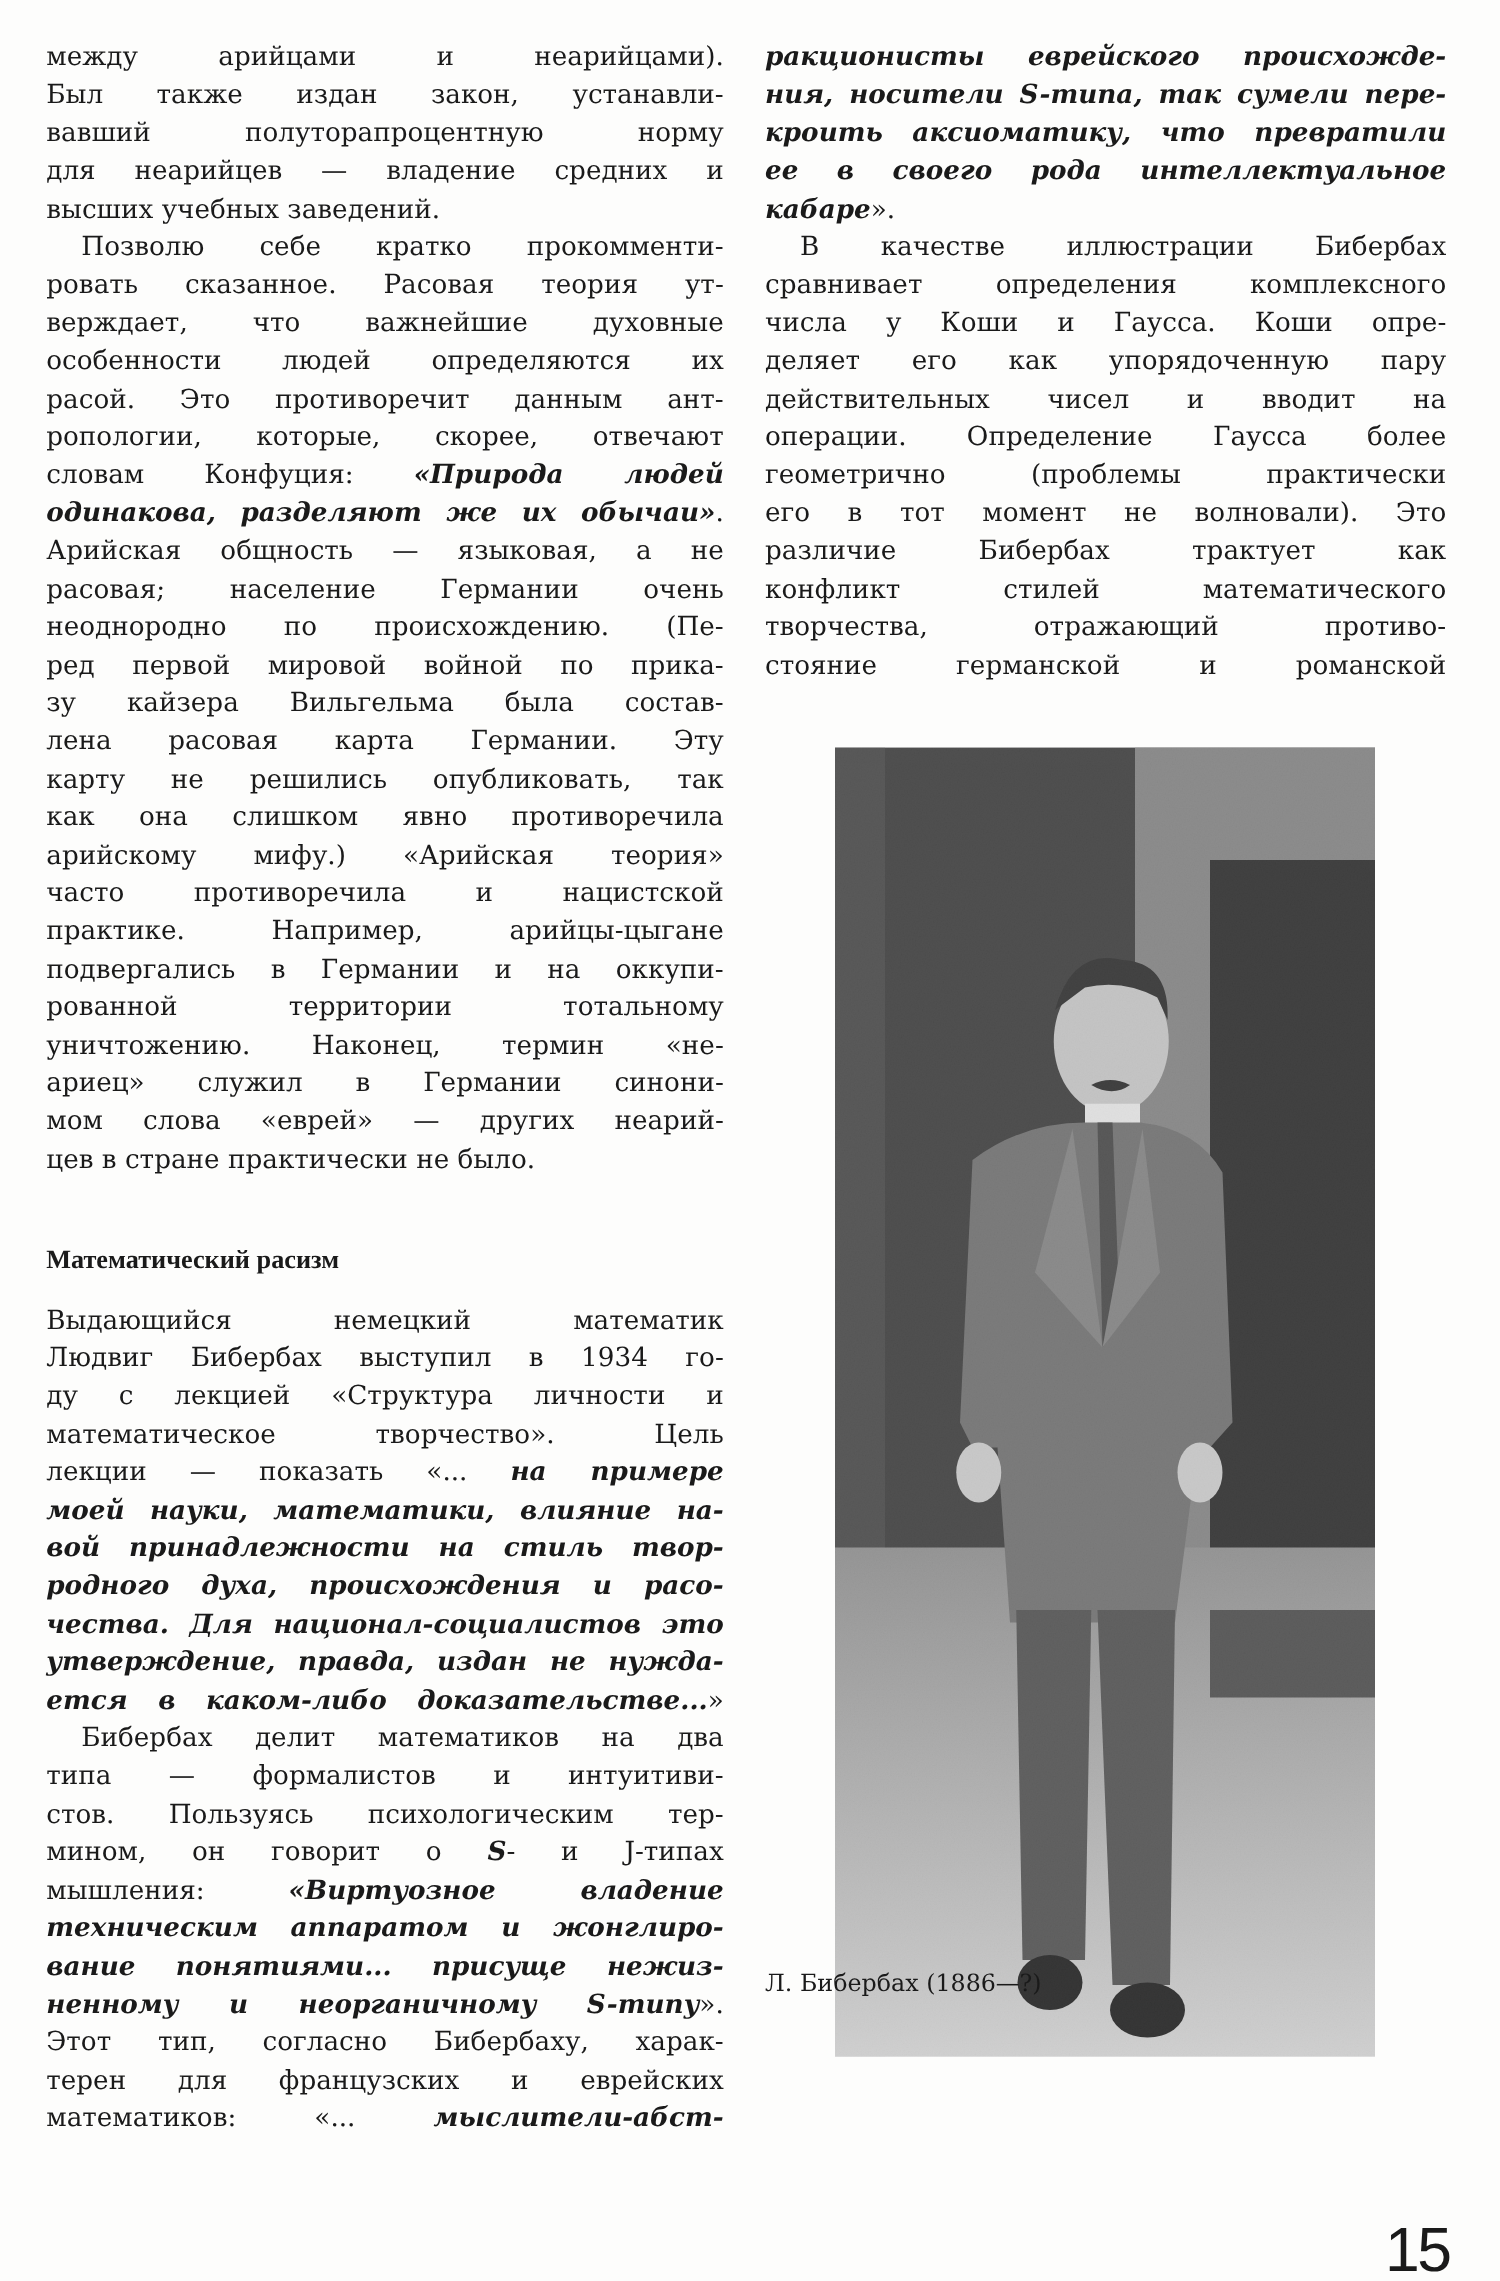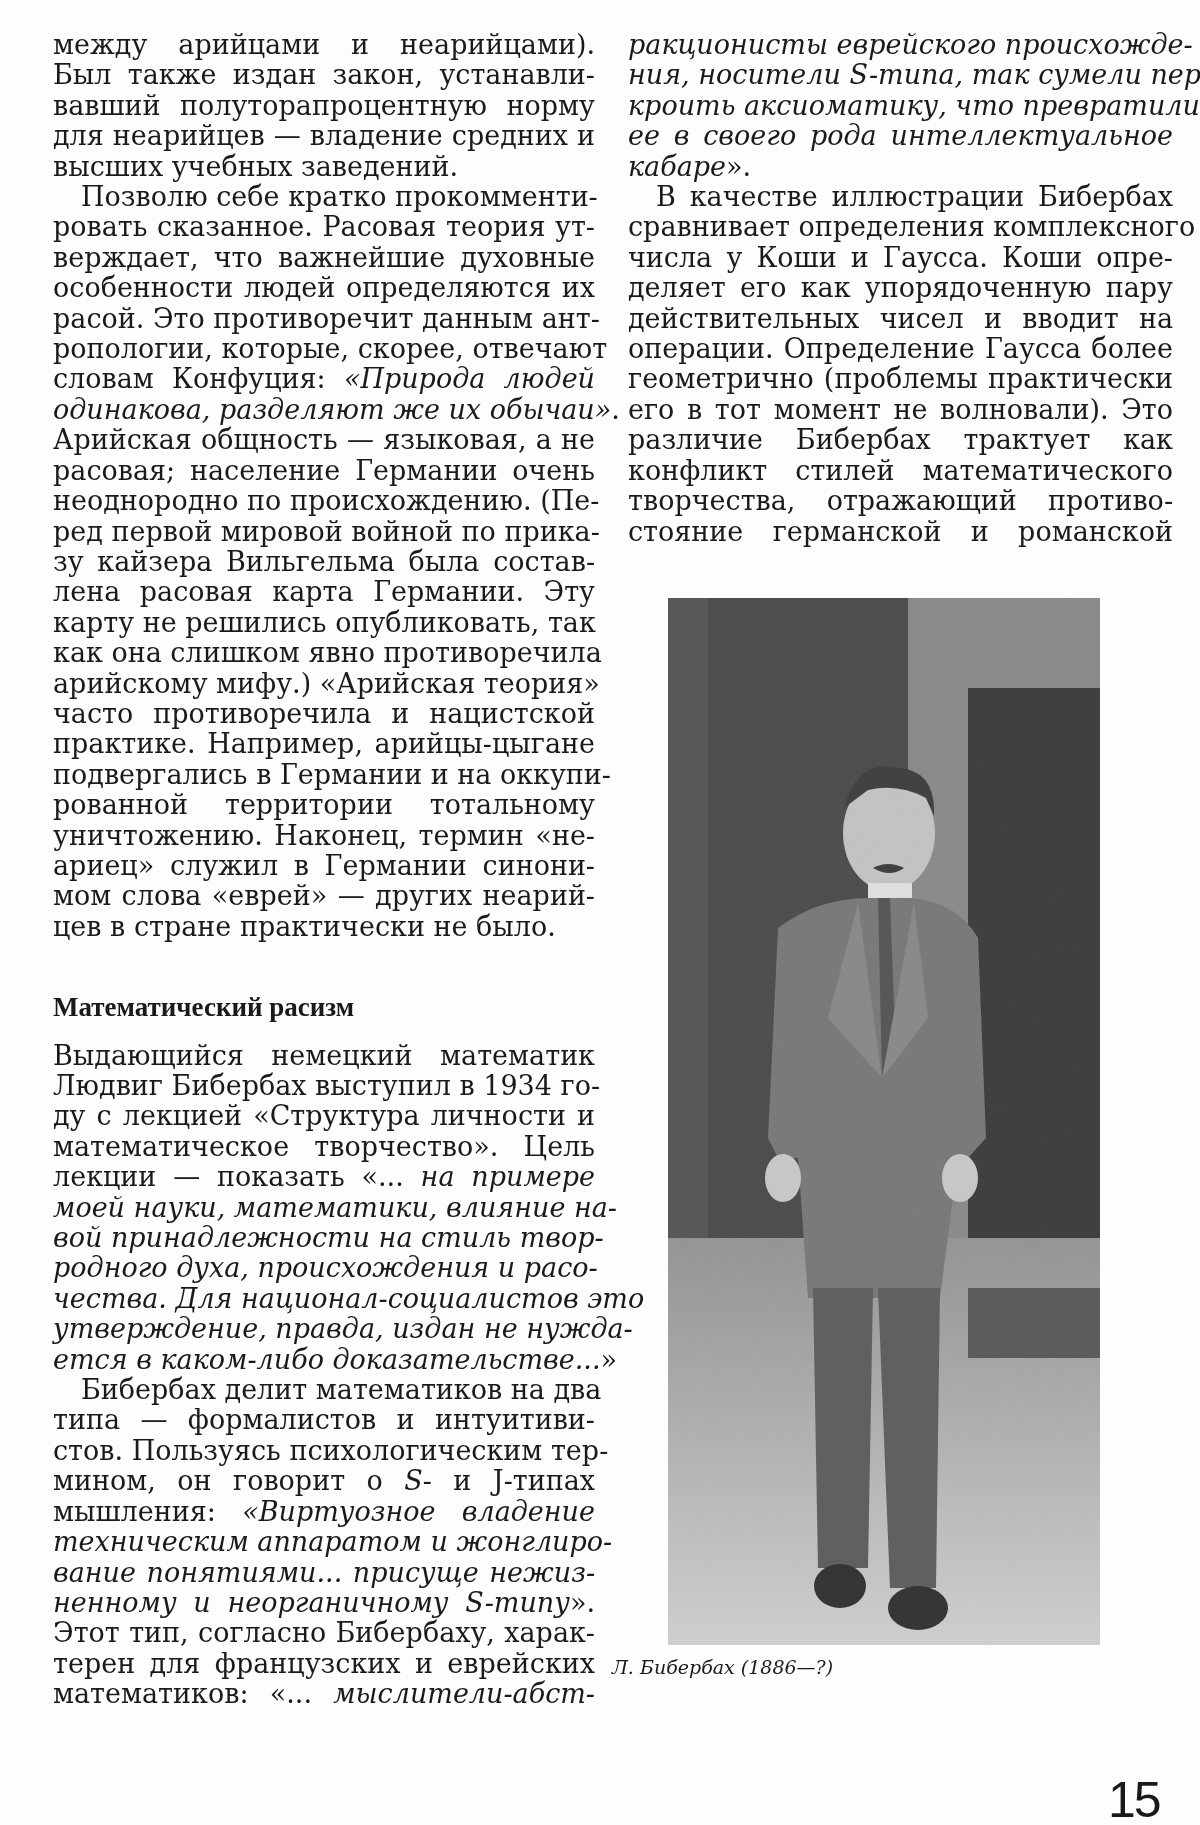--- a/index.html
+++ b/index.html
@@ -1,32 +1,32 @@
 <!DOCTYPE html>
 <html><head>
 <meta charset="utf-8">
 <style>
   html, body { margin: 0; padding: 0; }
   body {
     width: 1200px; height: 1825px; background: #fdfdfc; position: relative; overflow: hidden;
     font-family: "DejaVu Serif", "Liberation Serif", serif; color: #1a1a1a;
   }
-  .col { position: absolute; font-size: 27px; line-height: 30.4px; text-align: justify; margin-left: 16px; }
+  .col { position: absolute; font-size: 21px; line-height: 30.4px; text-align: justify; }
   .col-left { left: 37px; top: 30px; width: 542px; }
   .col-right { left: 612px; top: 30px; width: 545px; }
   .line { display: block; white-space: nowrap; text-align-last: justify; text-align: justify; }
   .line.last { text-align-last: left; }
   .indent { padding-left: 28px; }
-  .it { font-style: italic; }
+  .it { font-style: italic; font-weight: bold; }
   .photo {
     position: absolute; left: 668px; top: 598px; width: 432px; height: 1047px; overflow: hidden;
     background: #8a8a8a;
   }
   .caption {
-    position: absolute; left: 612px; top: 1656px; font-style: italic; font-size: 19px;
+    position: absolute; left: 612px; top: 1576px; font-size: 19px;
     font-family: "DejaVu Serif", serif;
   }
   .page-num {
     position: absolute; left: 1108px; top: 1735px; font-family: "Liberation Sans", sans-serif;
     font-size: 50px; font-weight: 500; letter-spacing: -2px; margin-top: 36px;
   }
 </style>
 </head>
 <body>
 

